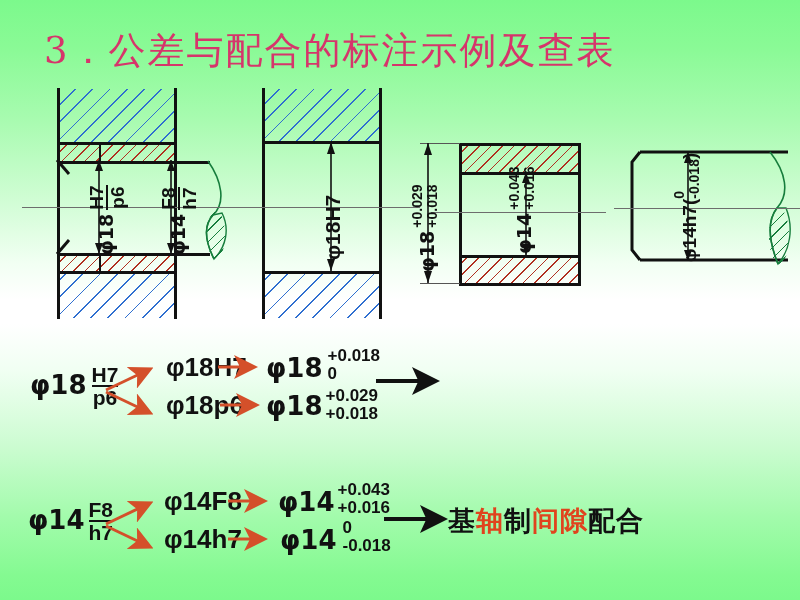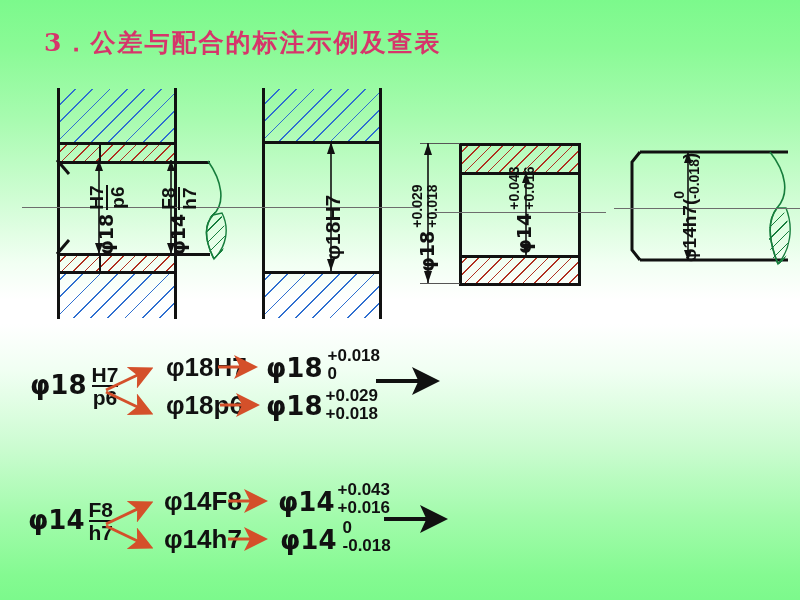--- a/index.html
+++ b/index.html
@@ -29,22 +29,22 @@
         #84fa91 96%,
         #7cf98c 100%);
   }
 
   
   #title {
     position: absolute;
     left: 44px;
     top: 26px;
     font-family: "DejaVu Serif", "Liberation Serif", serif;
-    font-size: 25px;
-    font-weight: bold;
+    font-size: 37px;
+    font-weight: normal;
     letter-spacing: 2px;
     color: #d6356b;
     white-space: nowrap;
   }
 
   
   .fig { position: absolute; }
   .ln {              
     position: absolute;
     background: #111111;
@@ -373,15 +373,18 @@
     </svg>
 
     <div class="term" style="left:280px;top:524px;font-size:26px;">
       <span class="phi">φ14</span><span style="display:inline-block;width:6px;"></span><span class="tolstack" style="font-size:17px;top:-5px;"><span class="up">0</span><span class="lo">-0.018</span></span>
     </div>
 
     <svg style="position:absolute;left:384px;top:508px;width:72px;height:24px;">
       <line x1="0" y1="11" x2="56" y2="11" stroke="#111" stroke-width="4" marker-end="url(#ah-k1)"></line>
     </svg>
 
+    <div class="concl" style="left:448px;top:503px;">
+      <span>基</span><span class="hi">轴</span><span>制</span><span class="hi">间隙</span><span>配合</span>
+    </div>
   </div>
 
 </div>
 
 </body></html>

